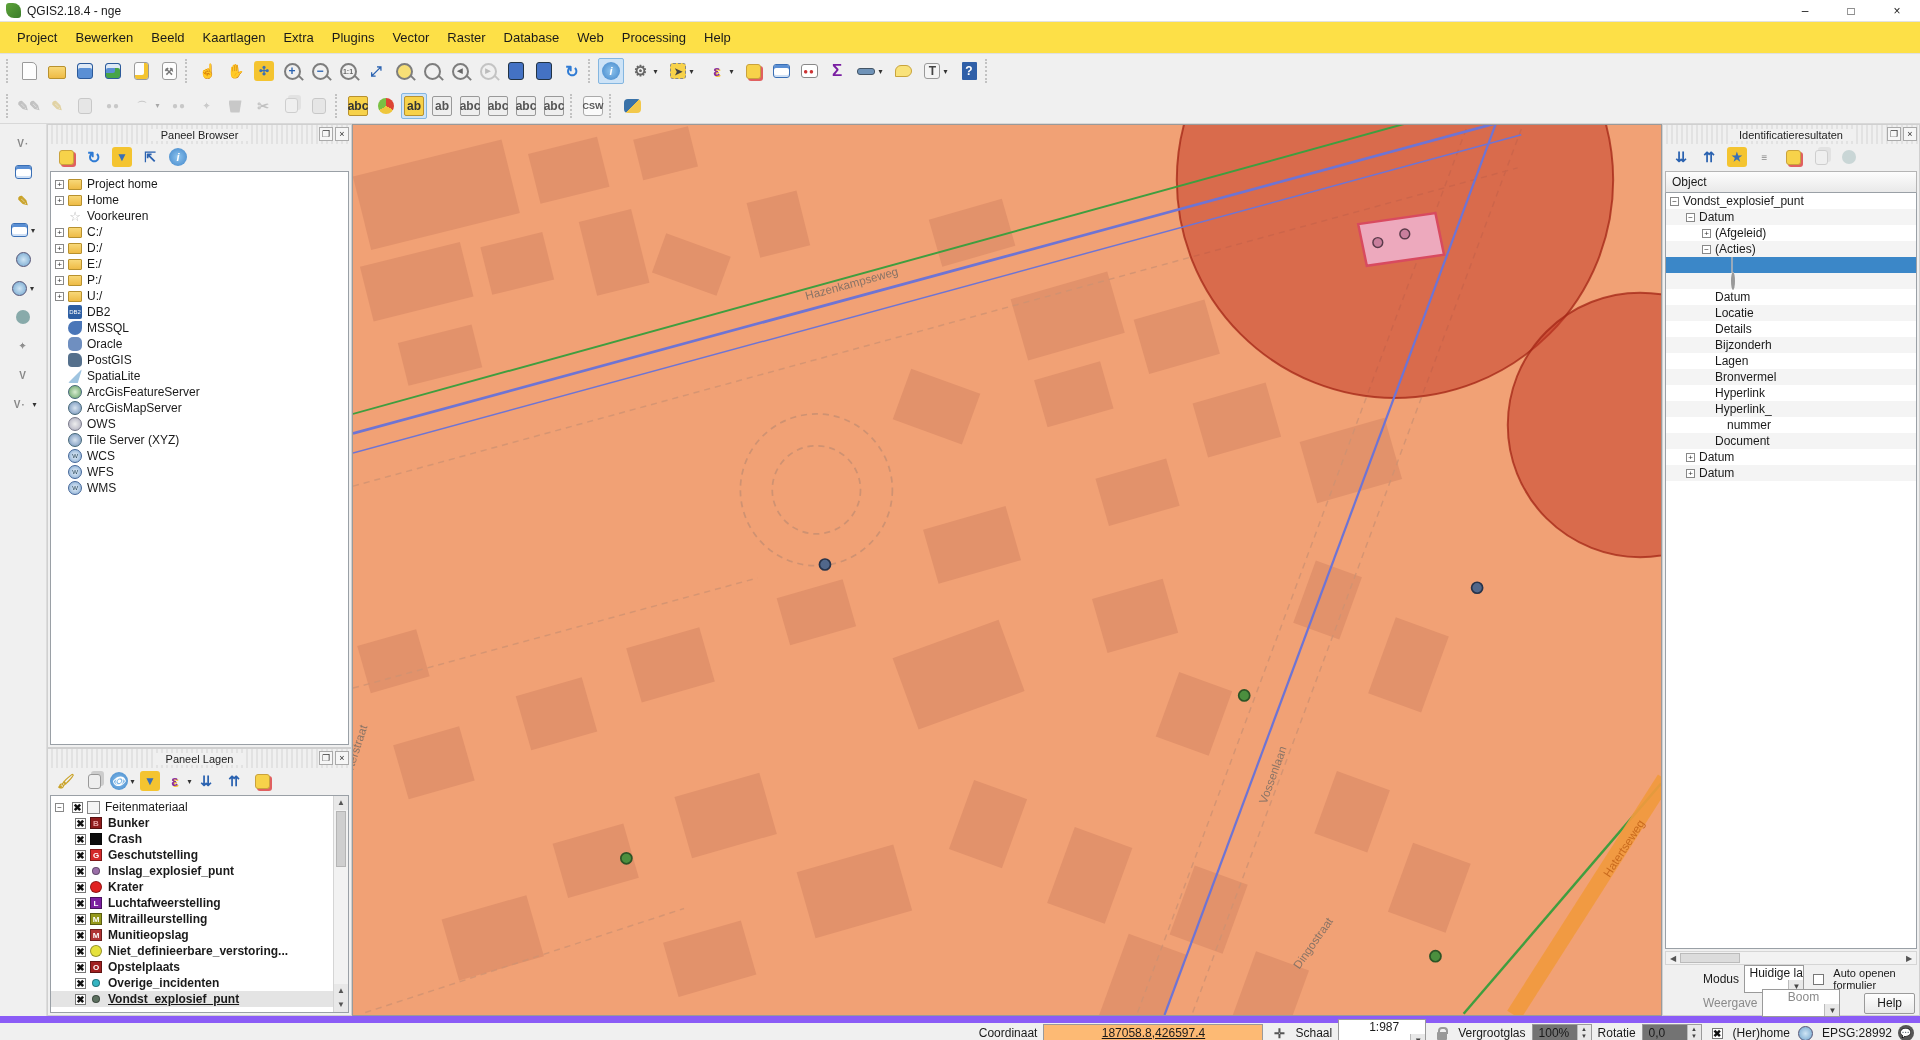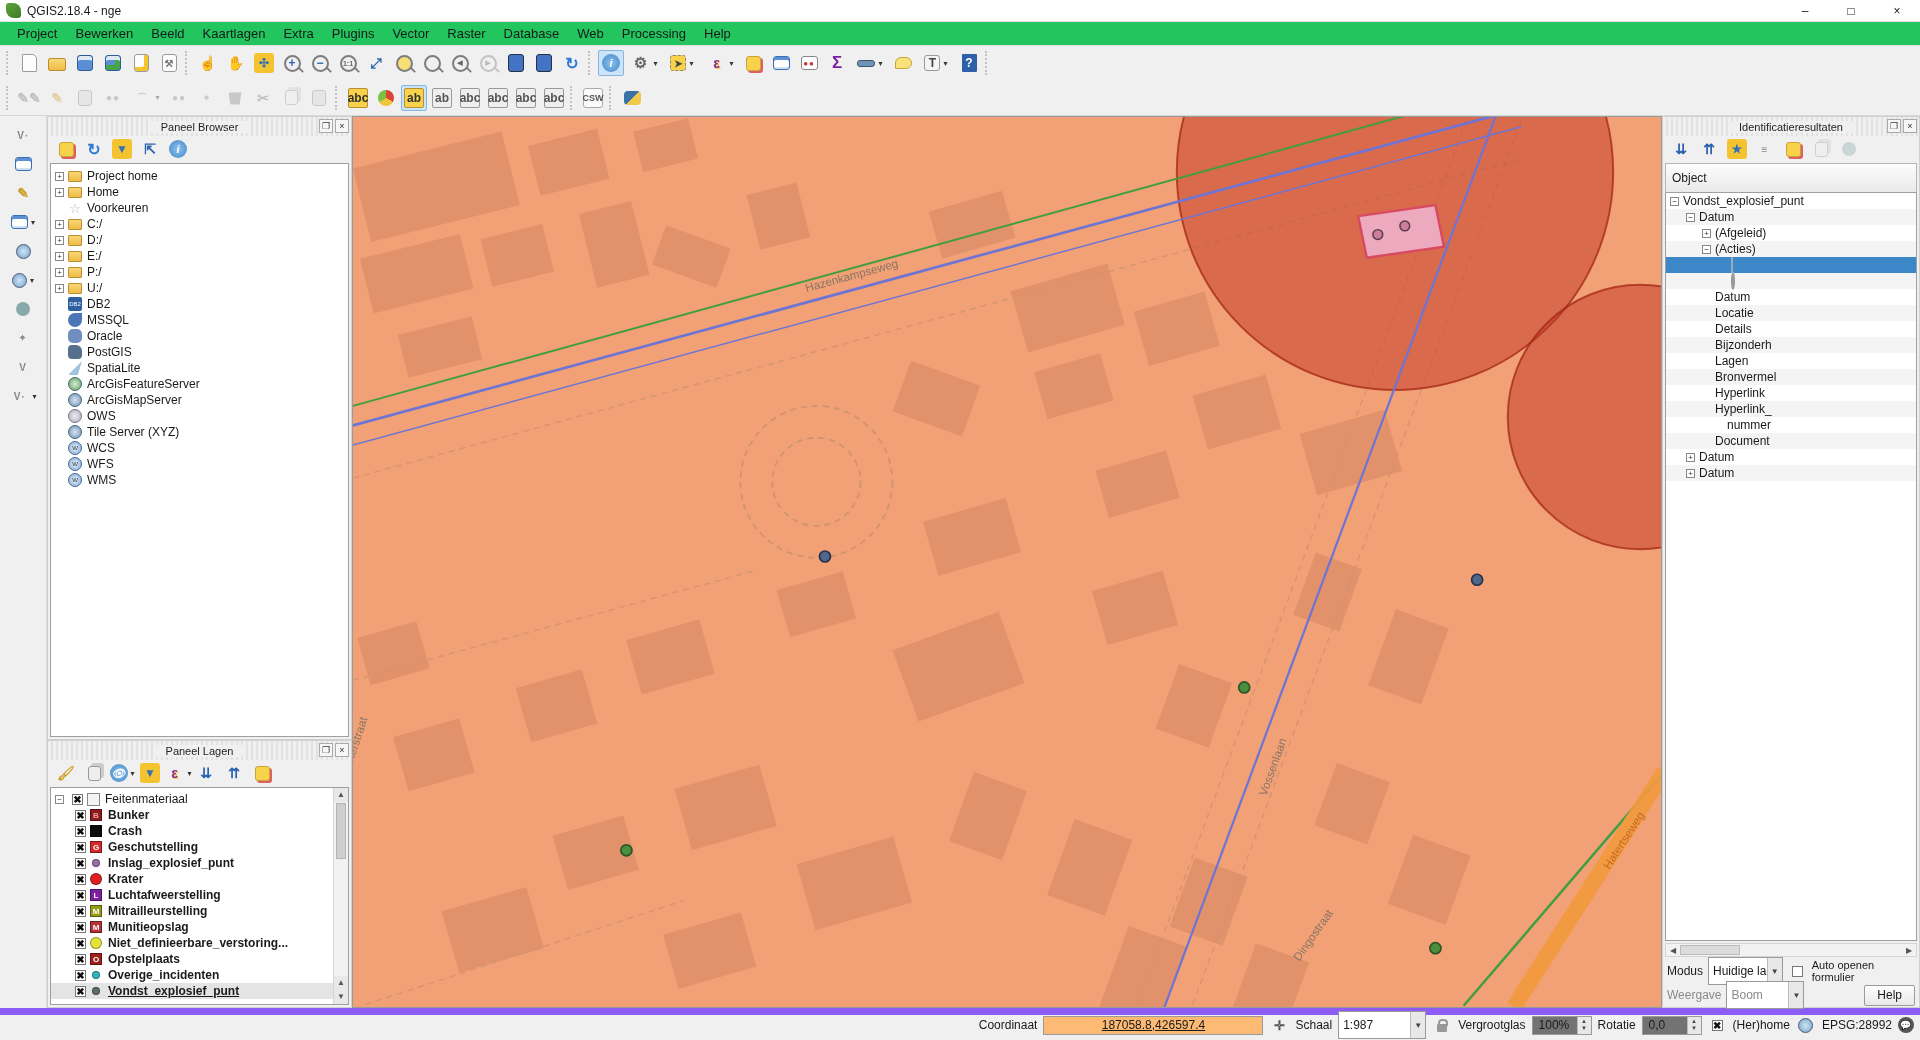--- a/index.html
+++ b/index.html
@@ -6,21 +6,21 @@
   html,body { width:1920px; height:1040px; overflow:hidden;
     font-family:"Liberation Sans", sans-serif; font-size:12px; color:#1a1a1a; background:#f0f0f0; }
 
   
   .titlebar { height:22px; background:#fff; display:flex; align-items:center; padding-left:6px; border-bottom:1px solid #e2e2e2;}
   .qgis-logo { width:15px; height:15px; margin-right:6px; border-radius:3px 8px 3px 8px; background:linear-gradient(135deg,#5da33a,#3b7d2a); position:relative;}
   .titlebar .title { font-size:12px; }
   .win-btns { margin-left:auto; display:flex; height:22px;}
   .win-btn { width:46px; display:flex; align-items:center; justify-content:center; font-size:12px; color:#222;}
 
-  .menubar { height:24px; background:#22c55e; display:flex; align-items:center; padding-left:8px; border-bottom:1px solid #e0e0e0;}
+  .menubar { height:32px; background:#fde047; display:flex; align-items:center; padding-left:8px; border-bottom:1px solid #e0e0e0;}
   .menu-item { padding:3px 9px; font-size:13px; }
 
   
   .toolbar-row { display:flex; align-items:center; height:34px; padding-left:4px; background:#f0f0f0;}
   .toolbar-row.second { height:36px; border-bottom:1px solid #d8d8d8;}
   .tsep { width:7px; height:24px; margin:0 2px; border-left:2px dotted #c2c2c2;}
   .tb { width:26px; height:26px; margin:0 1px; display:flex; align-items:center; justify-content:center;
         border:1px solid transparent; border-radius:2px; position:relative; flex:none;}
   .tb.act { background:#cde3f7; border-color:#84b6e0; }
   .tb.dis { opacity:.38; }
@@ -123,32 +123,32 @@
   .vscroll .thumb { margin:1px 2px; height:56px; background:#cfcfcf; border:1px solid #b5b5b5;}
   .vscroll .arr.bottom { position:absolute; bottom:0; left:0; right:0;}
   .vscroll .arr.bottom2 { position:absolute; bottom:14px; left:0; right:0;}
 
   
   .map-canvas { flex:1; position:relative; background:#f1a175; border:1px solid #9a9a9a; overflow:hidden;}
   .map-canvas svg { width:100%; height:100%; display:block;}
 
   
   .right-dock { width:258px; display:flex; flex-direction:column; background:#f0f0f0; border:1px solid #d0d0d0;}
-  .obj-header { height:30px; background:linear-gradient(#fdfdfd,#e9e9e9); border:1px solid #b5b5b5; border-bottom:1px solid #9aa0a6; display:flex; align-items:center; padding-left:6px; margin:1px 2px 0 2px; font-size:12px;}
+  .obj-header { height:22px; background:linear-gradient(#fdfdfd,#e9e9e9); border:1px solid #b5b5b5; border-bottom:1px solid #9aa0a6; display:flex; align-items:center; padding-left:6px; margin:1px 2px 0 2px; font-size:12px;}
   .id-tree { flex:1; background:#fff; border:1px solid #9aa0a6; border-top:none; margin:0 2px; overflow:hidden;}
   .idrow { height:16px; display:flex; align-items:center; white-space:nowrap; font-size:12px;}
   .idrow.stripe { background:#f4f4f4;}
   .idrow.sel { background:#3b87c8; color:#fff;}
   .mini-ic { width:14px; height:12px; border:1px solid #9ab; background:#cfe0ef; box-shadow:inset 0 3px 0 #9fc0dc; margin-right:4px;}
   .mini-zoom { width:12px; height:12px; border:2px solid #999; border-radius:50%; background:#eee; position:relative; margin-right:4px;}
   .hscroll { height:14px; margin:2px; background:#f2f2f2; border:1px solid #d5d5d5; display:flex; align-items:center;}
   .hscroll .arr { width:14px; text-align:center; font-size:8px; color:#555;}
   .hscroll .thumb { width:60px; height:10px; background:#dcdcdc; border:1px solid #bbb;}
-  .form-row { height:24px; display:flex; align-items:center; padding:0 4px; gap:5px; font-size:12px;}
-  .combo { height:28px; border:1px solid #9a9a9a; background:#fff; display:flex; align-items:center; font-size:12px; padding-left:4px;}
+  .form-row { height:24px; display:flex; align-items:center; padding:0 4px; gap:5px; font-size:12px;margin-left:36px;}
+  .combo { height:28px; border:1px solid #9a9a9a; background:#fff; display:flex; align-items:center; font-size:12px; padding-left:4px;flex-direction:column;}
   .combo .carr { margin-left:auto; width:15px; height:100%; background:#e8e8e8; border-left:1px solid #bbb; font-size:8px; display:flex; align-items:center; justify-content:center; color:#444;}
   .btn { height:21px; border:1px solid #9a9a9a; background:linear-gradient(#fefefe,#e8e8e8); padding:0 12px; font-size:12px; display:flex; align-items:center; border-radius:2px;}
 
   
   .statusbar { height:27px; background:#f0f0f0; border-top:7px solid #8b5cf6; display:flex; align-items:center; font-size:12px; padding:0 6px; gap:6px;}
   .statusbar .field { border:1px solid #9a9a9a; background:#fdba74; height:19px; display:flex; align-items:center; justify-content:center; padding:0 4px;text-decoration:underline;}
   .spin { display:flex; border:1px solid #9a9a9a; background:#737373; height:19px; align-items:center;}
   .spin .val { padding:0 6px; min-width:44px;}
   .spin .updn { width:14px; height:100%; border-left:1px solid #bbb; background:#e8e8e8; display:flex; flex-direction:column; align-items:center; justify-content:center; font-size:6px; color:#444; line-height:7px;}
   .sb-spacer { flex:1;}

